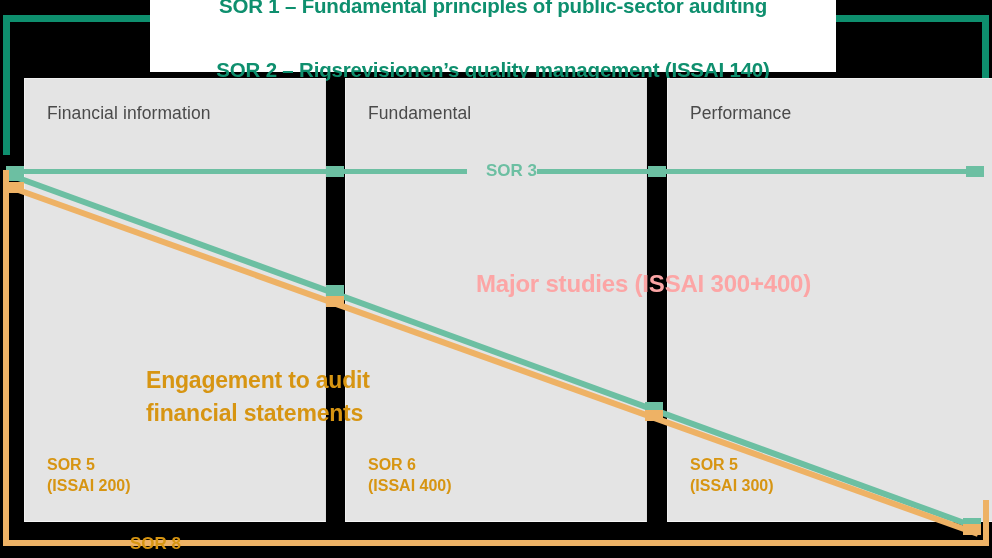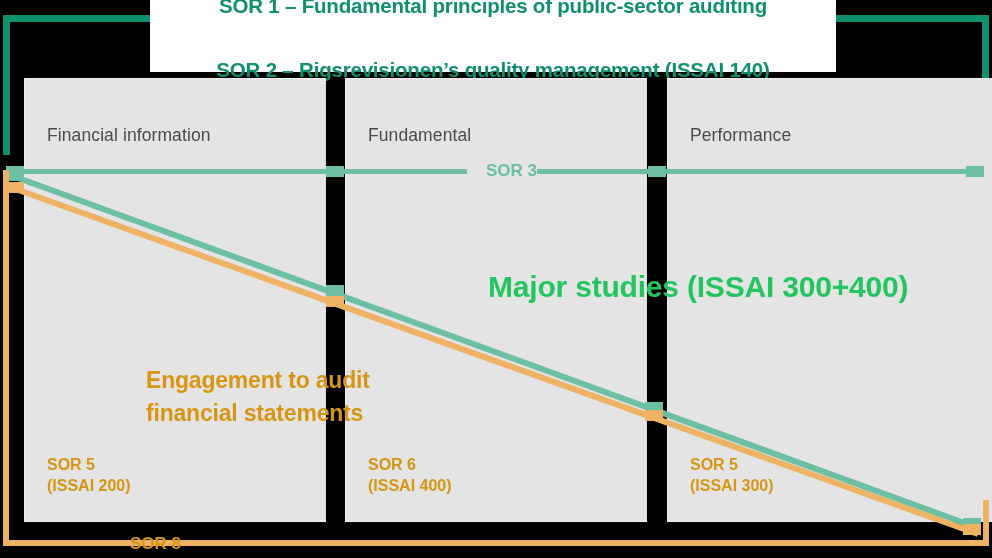--- a/index.html
+++ b/index.html
@@ -90,21 +90,20 @@
 
   .panel-title {
     position: absolute;
     left: 22px;
     top: 24px;
     color: #4a4a4a;
     font-size: 17.5px;
     font-weight: normal;
     letter-spacing: 0.1px;
     white-space: nowrap;
-    margin-top: 22px;
   }
 
   .panel-footer {
     position: absolute;
     left: 22px;
     bottom: 24px;
     color: #d79512;
     font-size: 16px;
     font-weight: bold;
     line-height: 1.35;
@@ -146,24 +145,24 @@
     left: 0;
     top: 0;
     width: 992px;
     height: 558px;
     pointer-events: none;
   }
 
   
   .annotation-major {
     position: absolute;
-    left: 488px;
+    left: 476px;
     top: 270px;
-    color: #22c55e;
-    font-size: 30px;
+    color: #fca5a5;
+    font-size: 24px;
     font-weight: bold;
     letter-spacing: -0.2px;
     white-space: nowrap;
   }
   .annotation-engagement {
     position: absolute;
     left: 146px;
     top: 364px;
     color: #d79512;
     font-size: 23px;

